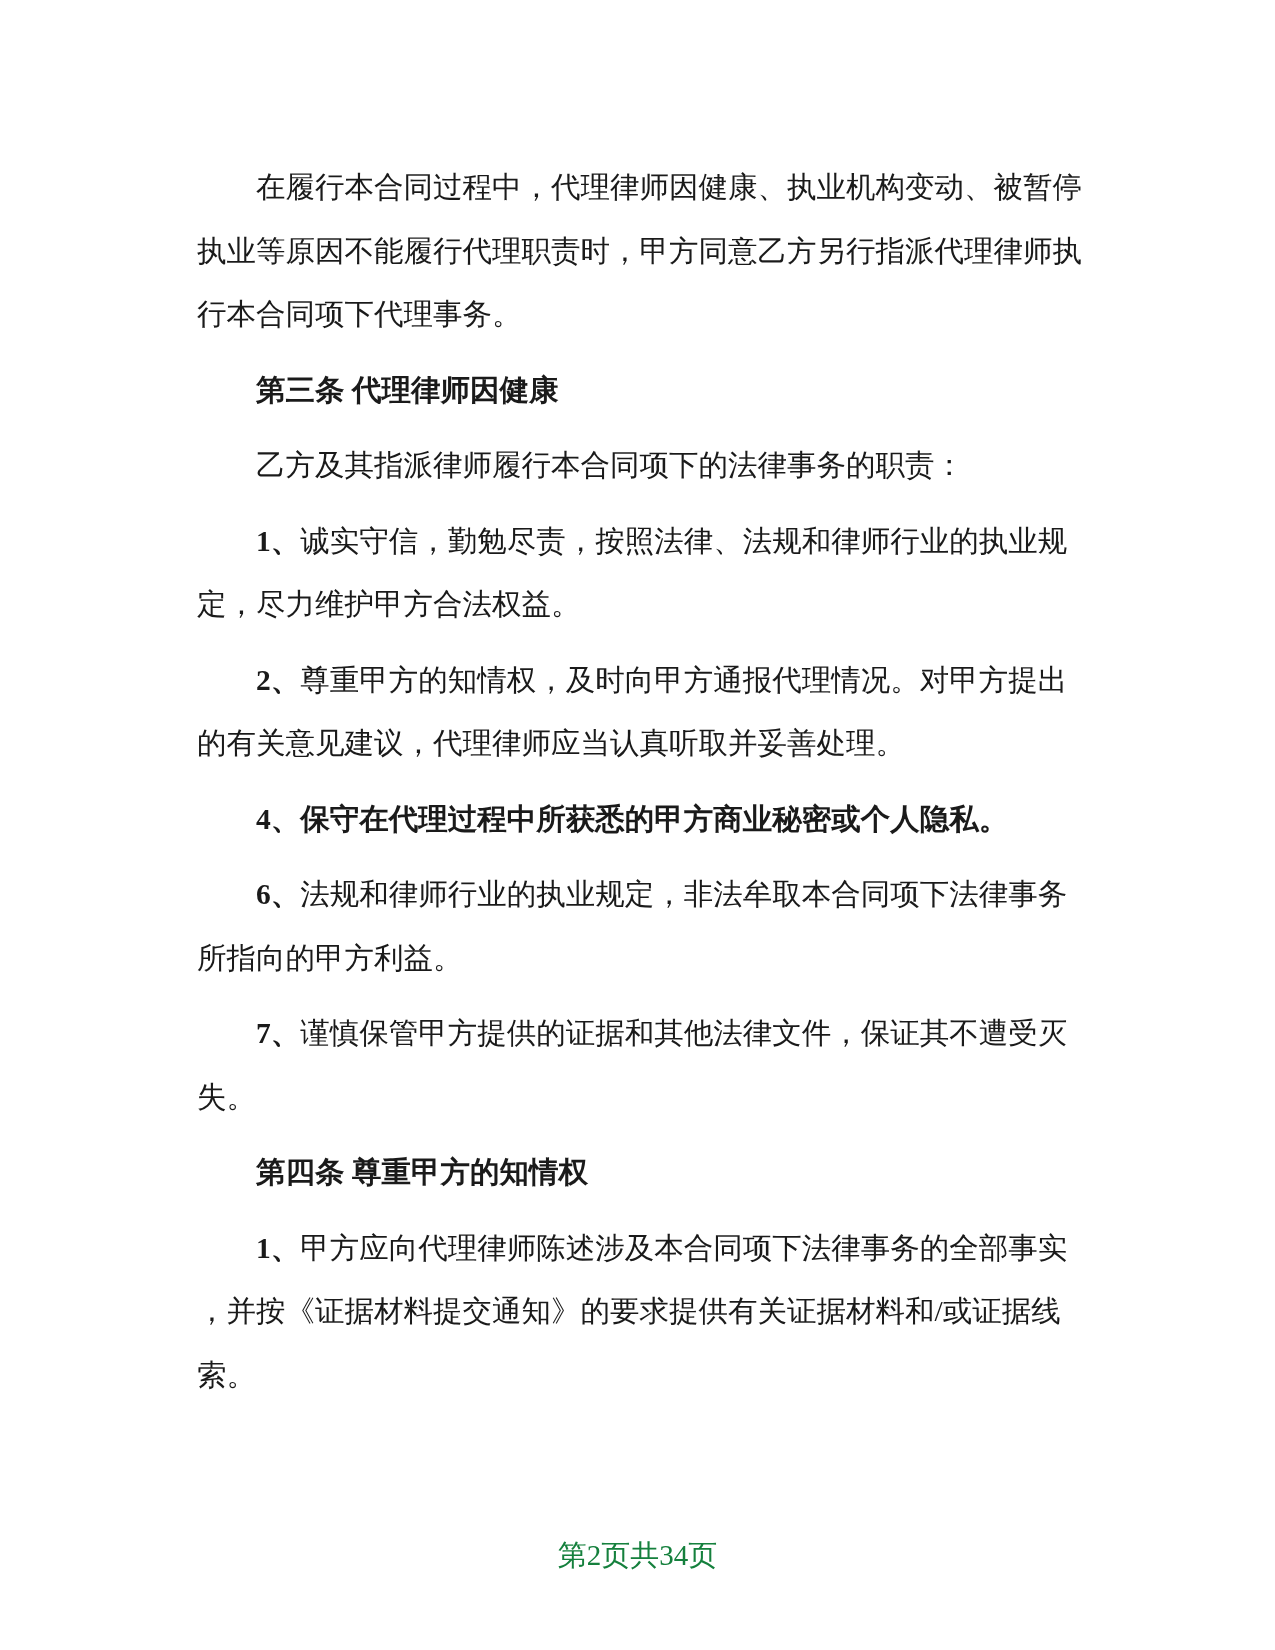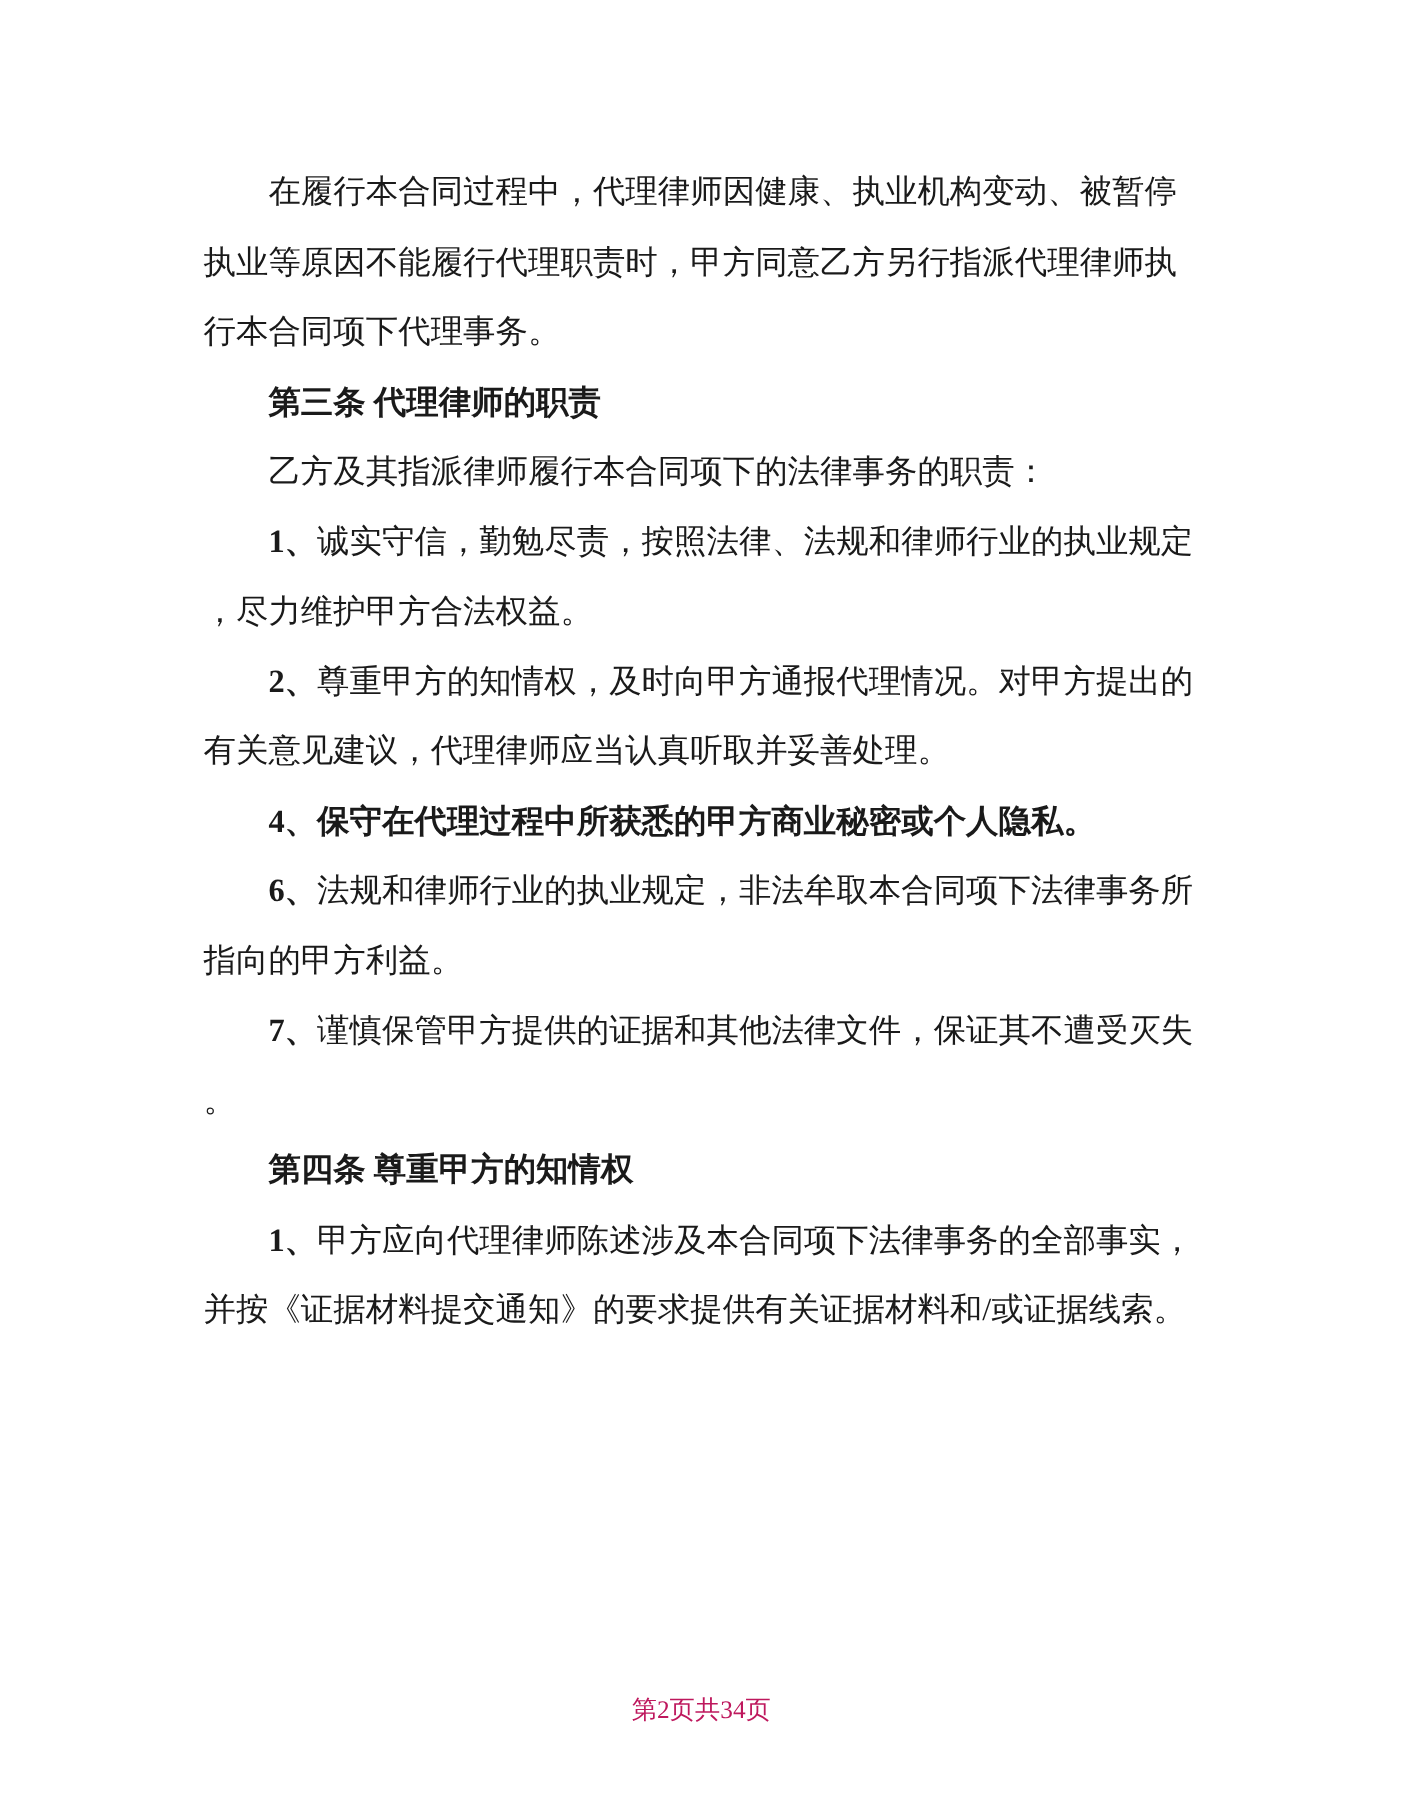--- a/index.html
+++ b/index.html
@@ -21,55 +21,55 @@
     left: 185px;
     top: 144px;
     width: 910px;
     font-size: 29.5px;
     line-height: 63.5px;
     text-align: left;
     line-break: anywhere;
     word-break: break-all;
   }
   .content p {
-    margin: 0;
+    margin: 12px;
     padding: 0;
     text-indent: 2em;
     font-weight: normal;
   }
   .content p.heading {
     font-weight: bold;
   }
   .content p.bold-item {
     font-weight: bold;
   }
   .item-num {
     font-weight: bold;
   }
   .footer {
     position: absolute;
     left: 0;
     right: 0;
     top: 1540px;
     text-align: center;
-    font-size: 23px;
+    font-size: 29px;
     line-height: 30px;
-    color: #be185d;
+    color: #15803d;
   }
 </style>
 </head>
 <body>
 
 <div class="page">
 
   <div class="content">
 
     <p><span>在履行本合同过程中，代理律师因健康、执业机构变动、被暂停执业等原因不能履行代理职责时，甲方同意乙方另行指派代理律师执行本合同项下代理事务。</span></p>
 
-    <p class="heading"><span>第三条 代理律师的职责</span></p>
+    <p class="heading"><span>第三条 代理律师因健康</span></p>
 
     <p><span>乙方及其指派律师履行本合同项下的法律事务的职责：</span></p>
 
     <p><span class="item-num">1、</span><span>诚实守信，勤勉尽责，按照法律、法规和律师行业的执业规定，尽力维护甲方合法权益。</span></p>
 
     <p><span class="item-num">2、</span><span>尊重甲方的知情权，及时向甲方通报代理情况。对甲方提出的有关意见建议，代理律师应当认真听取并妥善处理。</span></p>
 
 
     <p class="bold-item"><span class="item-num">4、</span><span>保守在代理过程中所获悉的甲方商业秘密或个人隐私。</span></p>
 

